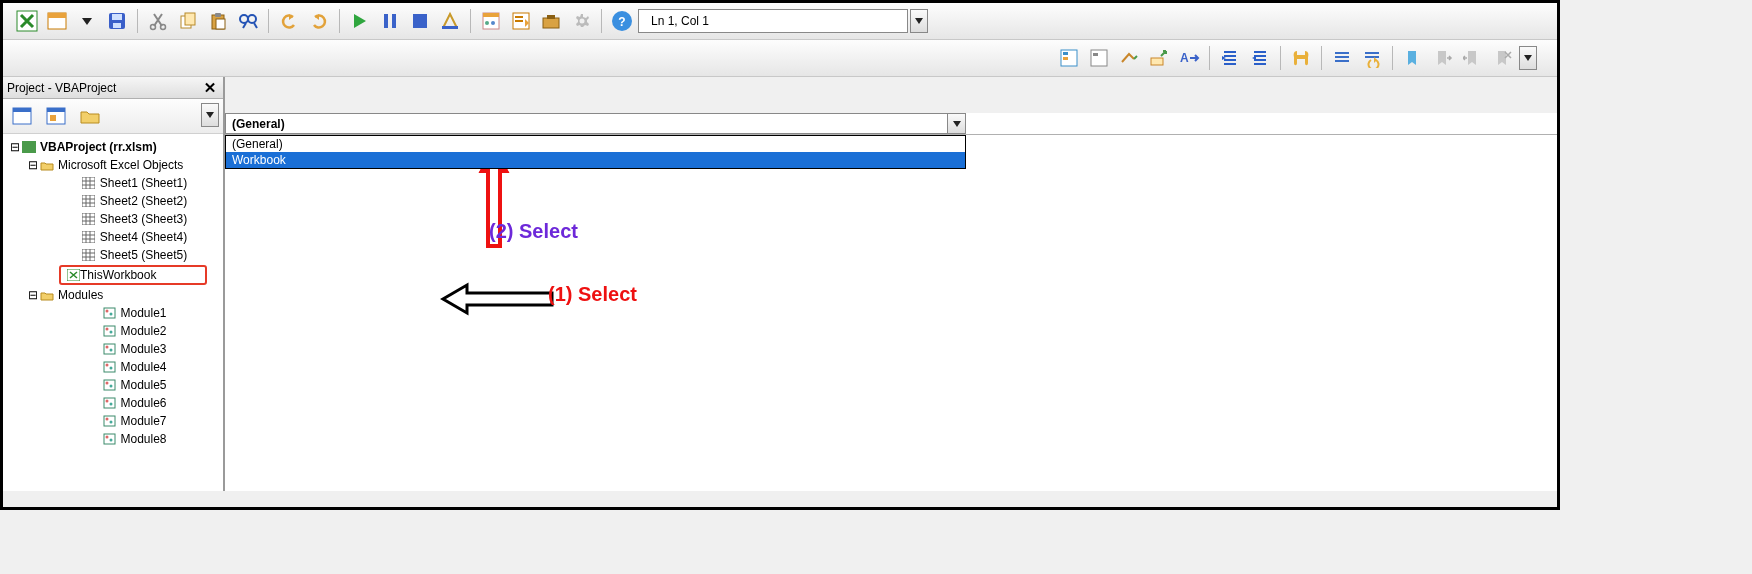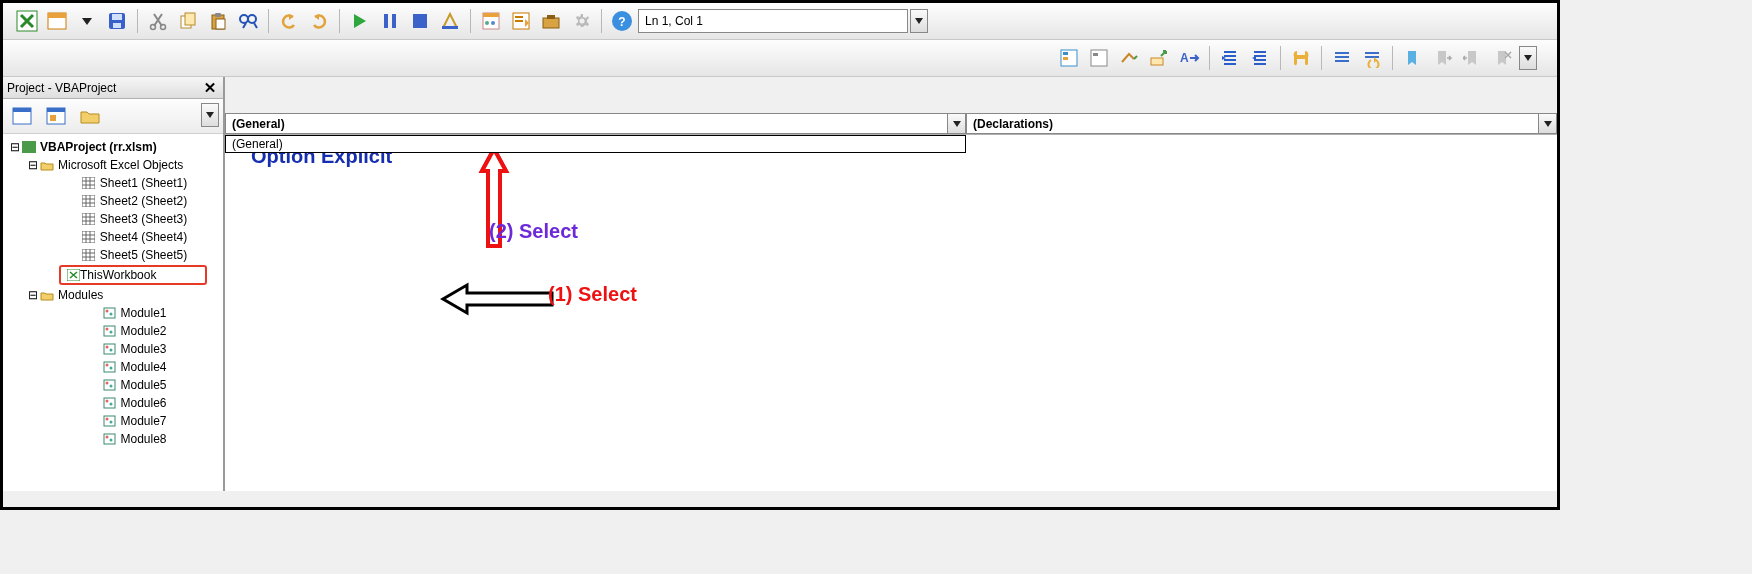--- a/index.html
+++ b/index.html
@@ -4,21 +4,21 @@
 <style>
 * { box-sizing: border-box; margin: 0; padding: 0; font-family: "Segoe UI", Tahoma, sans-serif; font-size: 12px; }
 body { background: #f0f0f0; width: 1752px; }
 .app-frame { border: 3px solid #000; width: 1560px; height: 510px; position: relative; background: #f0f0f0; overflow: hidden; }
 
 
 .toolbar { display: flex; align-items: center; gap: 2px; padding: 4px 10px; background: linear-gradient(#fdfdfd,#e6e6e6); border-bottom: 1px solid #c8c8c8; }
 .toolbar.row2 { justify-content: flex-end; padding-right: 20px; }
 .tbtn { width: 28px; height: 28px; display: flex; align-items: center; justify-content: center; border: 1px solid transparent; border-radius: 2px; }
 .sep { width: 1px; height: 24px; background: #b8b8b8; margin: 0 4px; }
-.cursor-box { width: 270px; height: 24px; border: 1px solid #888; background: #fff; padding: 2px 6px; display: flex; align-items: center; font-size: 13px; }
+.cursor-box { width: 270px; height: 24px; border: 1px solid #888; background: #fff; padding: 2px 12px; display: flex; align-items: center; font-size: 13px; }
 .dd-arrow { width: 18px; height: 24px; background: linear-gradient(#fafafa,#ddd); border: 1px solid #888; display:flex; align-items:center; justify-content:center; }
 
 
 .workspace { display: flex; height: calc(100% - 90px); border-radius: 21px; }
 .left { width: 222px; border-right: 2px solid #9a9a9a; display: flex; flex-direction: column; background: #fff; }
 .right { flex: 1; position: relative; background: #fff; margin-top: 36px; }
 
 
 .panel-title { display: flex; align-items: center; background: linear-gradient(#f6f6f6,#dedede); border-bottom: 1px solid #b0b0b0; padding: 2px 4px; height: 22px; font-size: 13px; }
 .panel-title .x { margin-left: auto; font-weight: bold; font-size: 15px; width: 18px; text-align:center; cursor:pointer; }
@@ -496,32 +496,25 @@
     <div class="right">
       <div class="code-combos">
         <div class="combo" style="flex:0 0 741px">
           <span class="lbl">(General)</span>
           <div class="dd-arrow">
               <svg width="10" height="10">
                 <path d="M1 2 L9 2 L5 8 Z" fill="#222"></path>
               </svg>
             </div>
         </div>
-        <div class="combo">
-          <span class="lbl">(Declarations)</span>
-          <div class="dd-arrow">
-              <svg width="10" height="10">
-                <path d="M1 2 L9 2 L5 8 Z" fill="#222"></path>
-              </svg>
-            </div>
-        </div>
       </div>
 
       <div class="drop-list">
         <div class="opt">(General)</div>
+        <div class="opt sel">Workbook</div>
       </div>
 
       <div class="code-body">
         <div class="optline">Option Explicit</div>
 
         <div class="ann-arrow-up">
           <svg viewBox="0 0 40 110">
               <path d="M20 105 L20 18 M8 30 L20 8 L32 30 L26 30 L26 40 L14 40 L14 30 Z" fill="none" stroke="#e11" stroke-width="4"></path>
               <path d="M8 30 L20 8 L32 30 L26 30 L26 105 L14 105 L14 30 Z" fill="#fff" stroke="#e11" stroke-width="4"></path>
             </svg>

